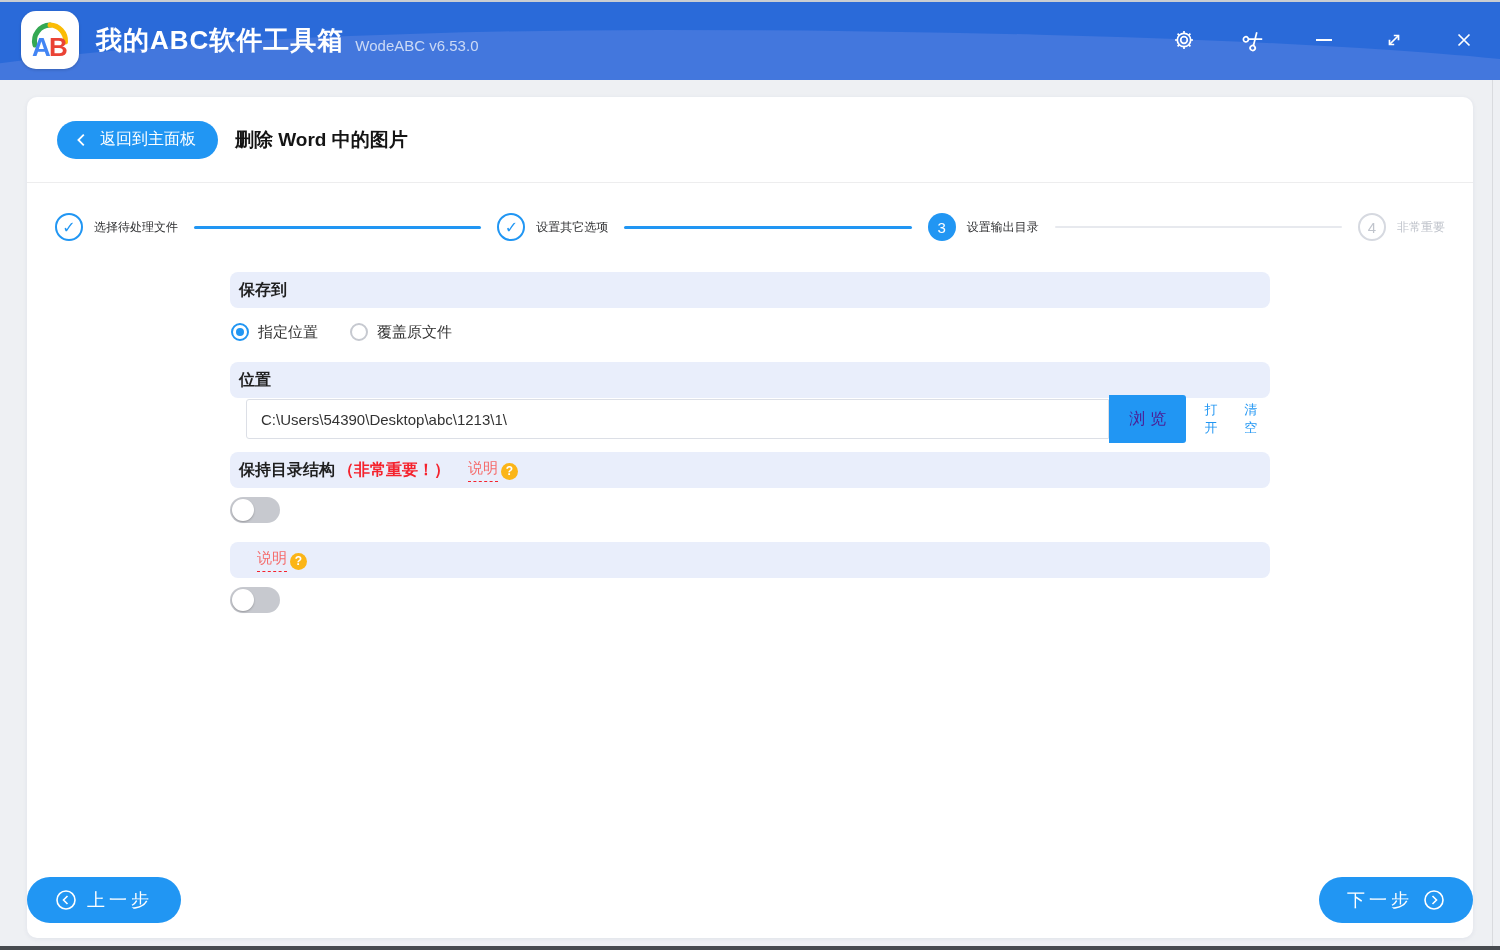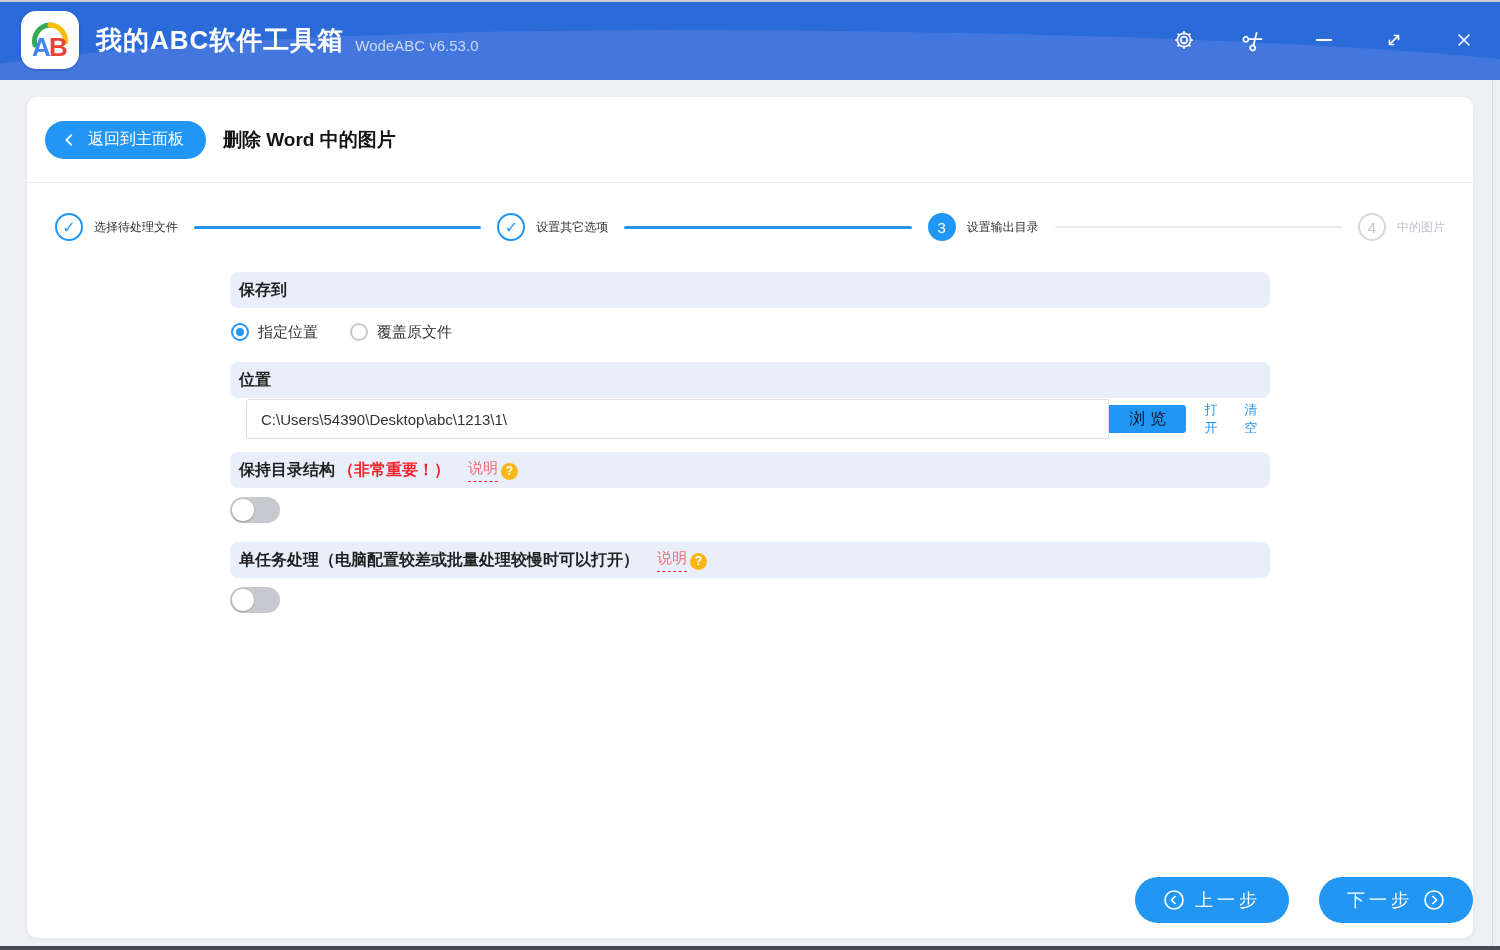--- a/index.html
+++ b/index.html
@@ -48,21 +48,21 @@
   .minus-bar { width:16px; height:2px; background:#ffffff; }
 
   
   .card {
     position:absolute; left:27px; top:97px; width:1446px; height:841px;
     background:#ffffff; border-radius:10px;
     box-shadow:0 1px 5px rgba(40,60,110,.07);
     z-index:8;
   }
   .card-header {
-    height:86px; display:flex; align-items:center; padding-left:18px;
+    height:86px; display:flex; align-items:center; padding-left:30px;
     border-bottom:1px solid #ededee;
   }
   .back-btn {
     height:38px; padding:0 22px 0 16px; border:none; cursor:pointer;
     background:#2196f3; color:#ffffff; font-size:16px; border-radius:19px;
     display:flex; align-items:center; gap:9px;
     font-family:inherit;
   }
   .page-title { margin-left:17px; font-size:19px; font-weight:bold; color:#141414; }
 
@@ -114,42 +114,42 @@
   }
   .radio-label { margin-left:9px; font-size:15px; color:#333333; }
 
   .input-row { margin:1px 0 13px 16px; height:40px; display:flex; align-items:center; }
   .path-input {
     width:870px; height:40px; border:1px solid #dcdfe6; border-radius:3px 0 0 3px;
     padding:0 14px; font-size:15px; color:#333333; outline:none;
     font-family:inherit; background:#ffffff;
   }
   .browse-btn {
-    width:78px; height:28px; border:none; background:#2196f3; color:#0f172a;
+    width:78px; height:48px; border:none; background:#2196f3; color:#4c1d95;
     font-size:16px; letter-spacing:5px; padding-left:5px; cursor:pointer;
     border-radius:0 3px 3px 0; font-family:inherit;
   }
   .text-link { margin-left:18px; font-size:13px; color:#2196f3; text-decoration:none; cursor:pointer; }
   .text-link + .text-link { margin-left:14px; }
 
   .toggle-row { height:26px; display:flex; align-items:center; }
   .toggle-row.first { margin:9px 0 19px 0; }
   .toggle-row.second { margin:9px 0 0 0; }
   .toggle {
     width:50px; height:26px; border-radius:13px; background:#c7c9cf; position:relative; cursor:pointer;
   }
   .toggle .knob {
     position:absolute; left:2px; top:2px; width:22px; height:22px; border-radius:50%;
     background:#ffffff; box-shadow:0 1px 2px rgba(0,0,0,.25);
   }
 
   
   .footer {
     position:absolute; left:0; right:0; bottom:15px;
-    display:flex; justify-content:flex-end; gap:30px;
+    display:flex; justify-content:space-between; gap:30px;
   }
   .nav-btn {
     height:46px; padding:0 28px; border:none; border-radius:23px; cursor:pointer;
     background:#2196f3; color:#ffffff; font-size:18px; letter-spacing:4px;
     display:flex; align-items:center; gap:10px; font-family:inherit;
   }
 </style>
 </head>
 <body>
 
@@ -230,21 +230,21 @@
     <div class="step-line"></div>
 
     <div class="step">
       <div class="step-circle active">3</div>
       <div class="step-label">设置输出目录</div>
     </div>
     <div class="step-line gray"></div>
 
     <div class="step">
       <div class="step-circle pending">4</div>
-      <div class="step-label pending">中的图片</div>
+      <div class="step-label pending">非常重要</div>
     </div>
   </div>
 
   <div class="form">
 
     <div class="form-bar">
       <span class="bar-title">保存到</span>
     </div>
 
     <div class="radio-row">
@@ -276,21 +276,20 @@
       <span class="help-icon">?</span>
     </div>
 
     <div class="toggle-row first">
       <div class="toggle">
         <div class="knob"></div>
       </div>
     </div>
 
     <div class="form-bar">
-      <span class="bar-title">单任务处理（电脑配置较差或批量处理较慢时可以打开）</span>
       <a class="help-link">说明</a>
       <span class="help-icon">?</span>
     </div>
 
     <div class="toggle-row second">
       <div class="toggle">
         <div class="knob"></div>
       </div>
     </div>
 

